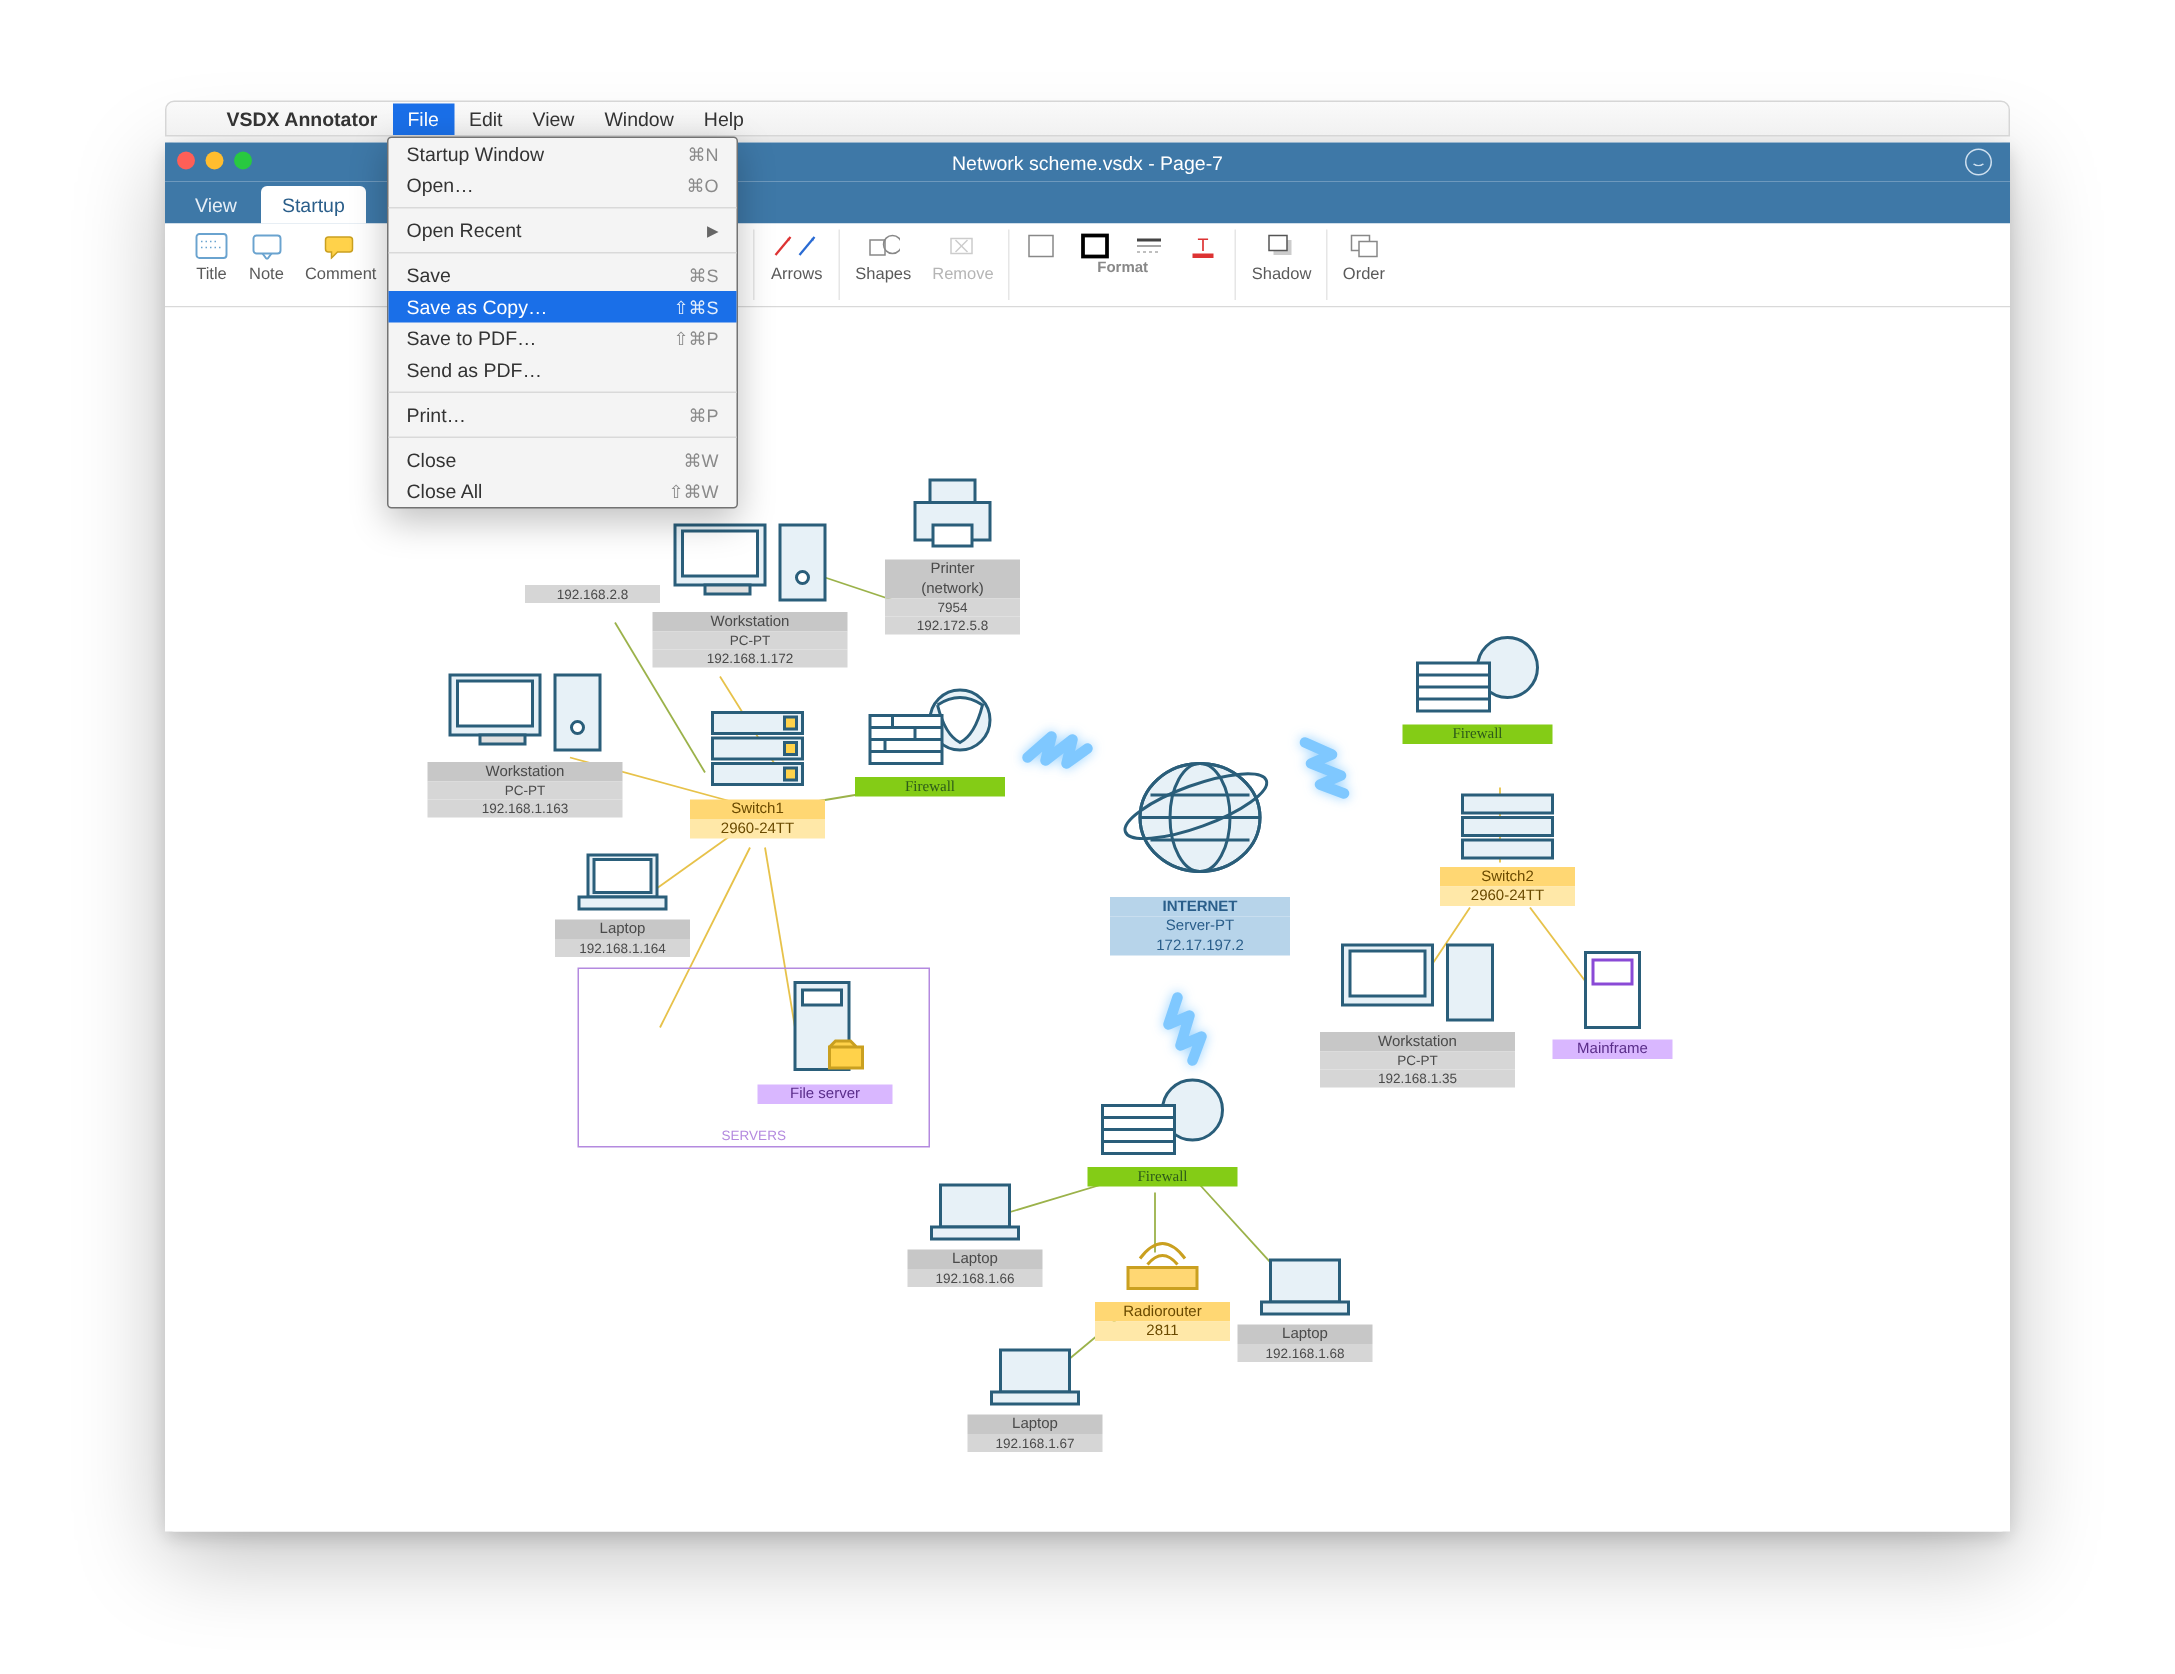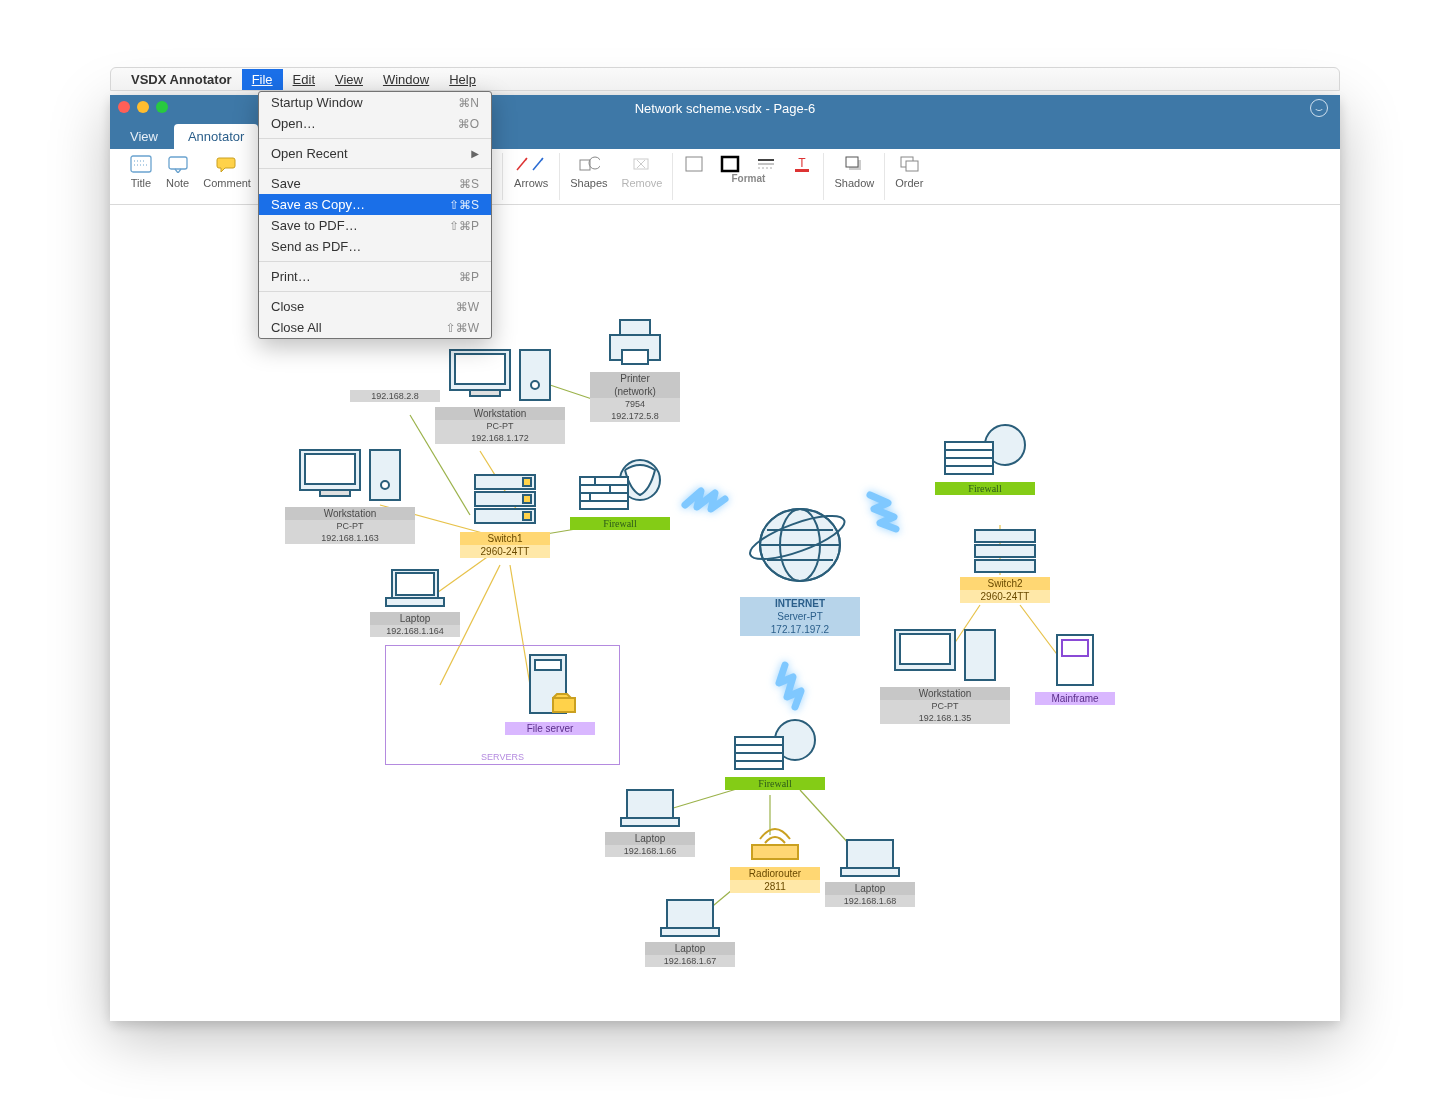--- a/index.html
+++ b/index.html
@@ -1,21 +1,21 @@
 <!DOCTYPE html>
 <html><head>
 <meta charset="utf-8">
 <style>
   * { box-sizing: border-box; margin: 0; padding: 0; font-family: -apple-system, BlinkMacSystemFont, "Helvetica Neue", Arial, sans-serif; }
   body { background: #fff; width: 1450px; height: 1116px; position: relative; overflow: hidden; }
   .stage { position: absolute; left: 110px; top: 95px; width: 1230px; height: 926px; box-shadow: 0 16px 60px rgba(0,0,0,.25), 0 4px 12px rgba(0,0,0,.15); border-radius: 6px; overflow: visible; background:#fff;}
   
-  .mac-menubar { position:absolute; left:0; right:0; top:-28px; height:24px; background:linear-gradient(#fafafa,#f1f1f1); border:1px solid #d6d6d6; border-top-left-radius:6px; border-top-right-radius:6px; display:flex; align-items:center; padding:0 4px; font-size:13px; color:#333; gap:0; }
+  .mac-menubar { position:absolute; left:0; right:0; top:-28px; height:24px; background:linear-gradient(#fafafa,#f1f1f1); border:1px solid #d6d6d6; border-top-left-radius:6px; border-top-right-radius:6px; display:flex; align-items:center; padding:0 24px; font-size:13px; color:#333; gap:0; }
   .apple { font-size:15px; margin-right:6px;}
-  .mac-menubar .mitem { padding: 3px 10px; border-radius:0;text-decoration:underline;}
+  .mac-menubar .mitem { padding: 3px 10px; border-radius:0;}
   .mac-menubar .mitem.active { background:#1a6fe8; color:#fff;}
   
   .titlebar { height:26px; background:#3e78a7; color:#fff; display:flex; align-items:center; justify-content:center; font-size:13px; position:relative;}
   .traffic { position:absolute; left:8px; top:6px; display:flex; gap:7px;}
   .traffic span{ width:12px; height:12px; border-radius:50%; display:inline-block;}
   .tl-r{background:#ff5f57}.tl-y{background:#ffbd2e}.tl-g{background:#28c940}
   .smile { position:absolute; right:12px; top:4px; width:18px;height:18px;border:1.5px solid #cfe0ef;border-radius:50%; display:flex;align-items:center;justify-content:center;}
   .smile::after{content:"";width:8px;height:4px;border-bottom:1.5px solid #cfe0ef;border-left:1.5px solid transparent;border-right:1.5px solid transparent;border-radius:0 0 8px 8px;}
   
   .tabsrow { height:28px; background:#3e78a7; display:flex; align-items:flex-end; padding-left:6px;}
@@ -69,27 +69,27 @@
     <span class="mitem">Window</span>
     <span class="mitem">Help</span>
   </div>
 
   <div class="titlebar">
     <div class="traffic">
       <span class="tl-r"></span>
       <span class="tl-y"></span>
       <span class="tl-g"></span>
     </div>
-    <span>Network scheme.vsdx - Page-6</span>
+    <span>Network scheme.vsdx - Page-7</span>
     <span class="smile"></span>
   </div>
 
   <div class="tabsrow">
     <div class="tab inactive">View</div>
-    <div class="tab">Annotator</div>
+    <div class="tab">Startup</div>
   </div>
 
   <div class="ribbon">
     <div class="rgrp">
         <div class="ricons">
       <div class="ritem">
             <span class="ic">
         <svg width="22" height="18">
                 <rect x="1" y="1" width="20" height="16" rx="2" stroke="#6aa3cf" stroke-width="1.3" fill="none"></rect>
                 <line x1="4" y1="6" x2="14" y2="6" stroke="#6aa3cf" stroke-dasharray="1 2"></line>

